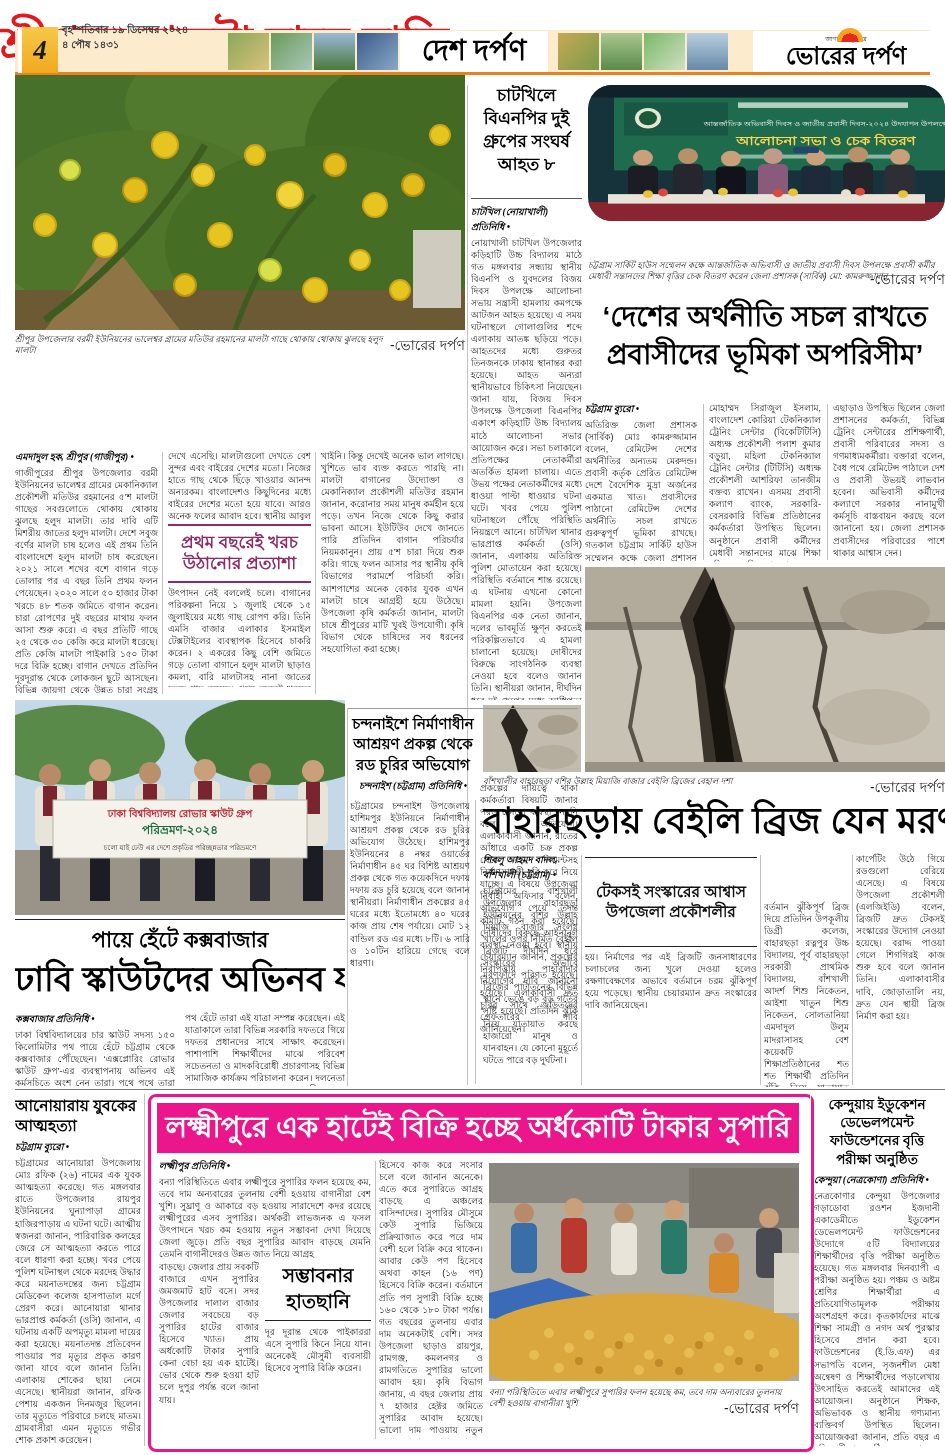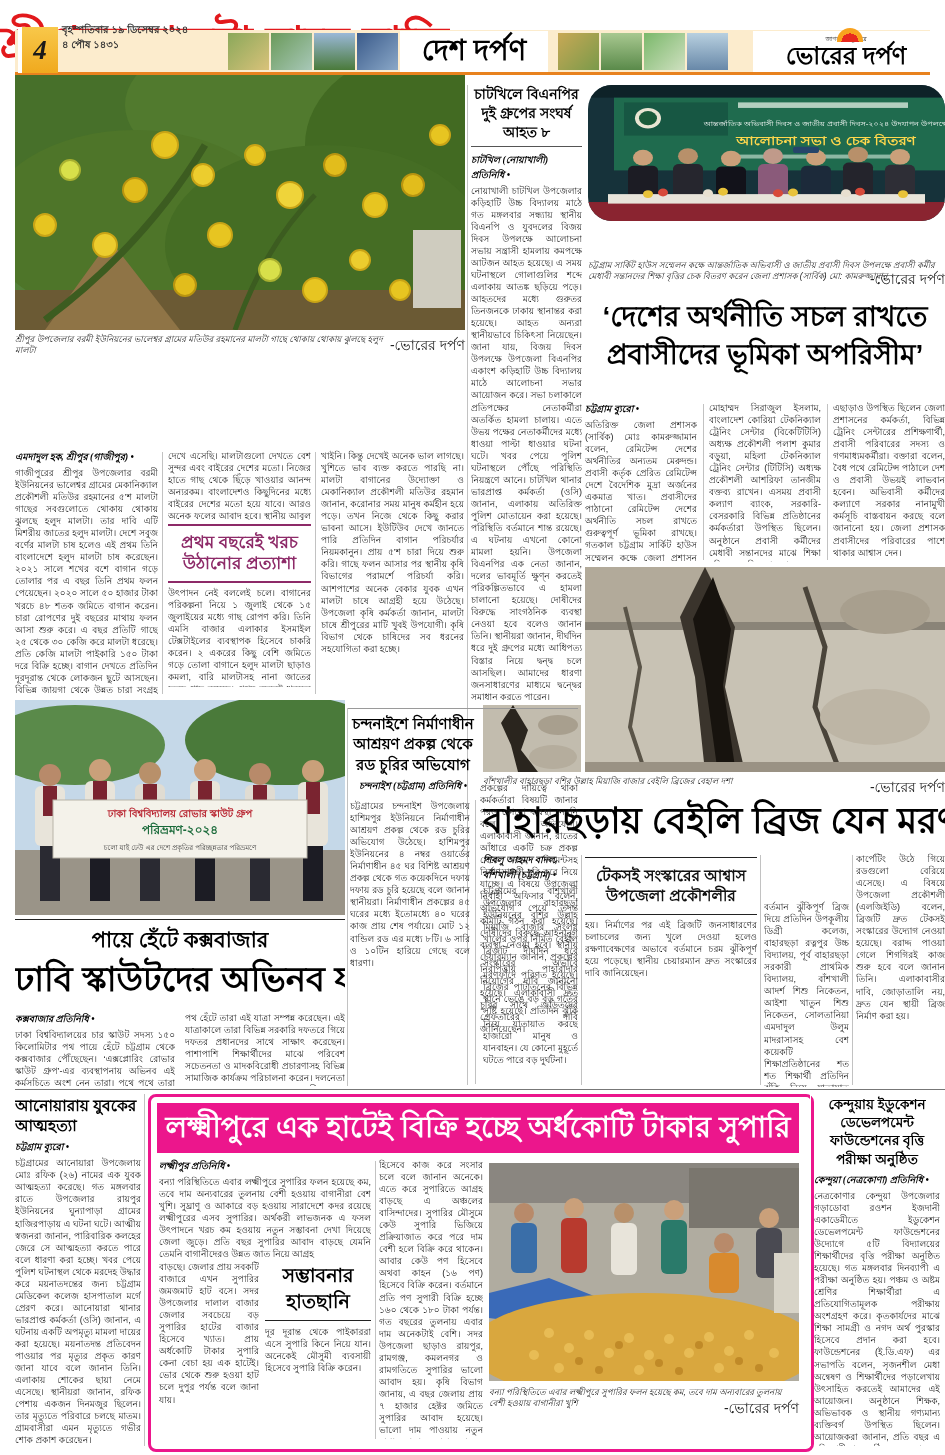--- a/index.html
+++ b/index.html
@@ -30,21 +30,21 @@
   #brandname{font-size:24px;font-weight:bold;color:#000;line-height:1;margin-top:2px;}
   #brandtag{font-size:6px;color:#333;line-height:1;}
   .sun{position:absolute;left:84px;top:-3px;width:26px;height:14px;border-radius:13px 13px 0 0;
     background:radial-gradient(circle at 50% 100%, #e8281e 0 45%, #f8a21e 45% 100%);}
   
   #malta-headline{left:15px;top:358px;width:450px;height:88px;font-size:47px;line-height:88px;
     text-align:center;color:#e2191c;font-weight:bold;white-space:nowrap;overflow:hidden;}
   .subhead-magenta{border-top:2px solid #8d2a68;border-bottom:2px solid #8d2a68;color:#8d2a68;
     font-weight:bold;font-size:17px;line-height:1.25;text-align:center;padding:6px 0;margin:4px 0;}
   .subhead-black{border-top:1.5px solid #222;border-bottom:1.5px solid #222;color:#111;
-    font-weight:bold;font-size:15.5px;line-height:1.3;text-align:center;padding:8px 0;margin:4px 0;}
+    font-weight:bold;font-size:15.5px;line-height:1.3;text-align:center;padding:24px 0;margin:4px 0;}
   .col{position:absolute;overflow:hidden;}
   .pinkbox{position:absolute;left:148px;top:1094px;width:660px;height:352px;
     border:3px solid #ec168c;border-radius:8px;background:#fff;}
   .pinkbanner{position:absolute;left:6px;top:6px;width:642px;height:50px;background:#ec168c;
     color:#fff;font-weight:bold;font-size:29px;display:flex;align-items:center;justify-content:center;
     white-space:nowrap;overflow:hidden;}
 </style>
 </head>
 <body>
 
@@ -119,21 +119,21 @@
     <div class="body-text" style="height:100px;">উৎপাদন নেই বললেই চলে। বাগানের পরিকল্পনা নিয়ে ১ জুলাই থেকে ১৫ জুলাইয়ের মধ্যে গাছ রোপণ করি। তিনি এমসি বাজার এলাকার ইসমাইল টেক্সটাইলের ব্যবস্থাপক হিসেবে চাকরি করেন। ২ একরের কিছু বেশি জমিতে গড়ে তোলা বাগানে হলুদ মালটা ছাড়াও কমলা, বারি মালটাসহ নানা জাতের ফলদ গাছ রয়েছে। প্রথম বছরেই খরচের টাকা উঠে আসবে বলে আশা করছেন তিনি।</div>
   </div>
   <div class="col" style="left:321px;top:450px;width:143px;height:246px;">
     <div class="body-text" style="height:246px;">খাইনি। কিন্তু দেখেই অনেক ভাল লাগছে। খুশিতে ভাব ব্যক্ত করতে পারছি না। মালটা বাগানের উদ্যোক্তা ও মেকানিক্যাল প্রকৌশলী মতিউর রহমান জানান, করোনার সময় মানুষ কর্মহীন হয়ে পড়ে। তখন নিজে থেকে কিছু করার ভাবনা আসে। ইউটিউব দেখে জানতে পারি প্রতিদিন বাগান পরিচর্যার নিয়মকানুন। প্রায় ৫’শ চারা দিয়ে শুরু করি। গাছে ফলন আসার পর স্থানীয় কৃষি বিভাগের পরামর্শে পরিচর্যা করি। আশপাশের অনেক বেকার যুবক এখন মালটা চাষে আগ্রহী হয়ে উঠেছে। উপজেলা কৃষি কর্মকর্তা জানান, মালটা চাষে শ্রীপুরের মাটি খুবই উপযোগী। কৃষি বিভাগ থেকে চাষিদের সব ধরনের সহযোগিতা করা হচ্ছে।</div>
   </div>
   <div class="vdiv" style="left:162px;top:452px;height:242px;"></div>
   <div class="vdiv" style="left:315px;top:452px;height:242px;"></div>
 
   <div class="vdiv" style="left:467px;top:85px;height:1000px;"></div>
   <div class="col" style="left:471px;top:85px;width:111px;height:615px;">
-    <div class="headline" style="font-size:14px;line-height:1.35;text-align:center;border-bottom:1px solid #555;padding-bottom:4px;">চাটখিলে বিএনপির দুই গ্রুপের সংঘর্ষ আহত ৮</div>
+    <div class="headline" style="font-size:17px;line-height:1.35;text-align:center;border-bottom:1px solid #555;padding-bottom:21px;">চাটখিলে বিএনপির দুই গ্রুপের সংঘর্ষ আহত ৮</div>
     <div class="byline" style="margin-top:6px;">চাটখিল (নোয়াখালী) প্রতিনিধি •</div>
     <div class="body-text" style="height:520px;">নোয়াখালী চাটখিল উপজেলার কড়িহাটি উচ্চ বিদ্যালয় মাঠে গত মঙ্গলবার সন্ধ্যায় স্থানীয় বিএনপি ও যুবদলের বিজয় দিবস উপলক্ষে আলোচনা সভায় সন্ত্রাসী হামলায় কমপক্ষে আটজন আহত হয়েছে। এ সময় ঘটনাস্থলে গোলাগুলির শব্দে এলাকায় আতঙ্ক ছড়িয়ে পড়ে। আহতদের মধ্যে গুরুতর তিনজনকে ঢাকায় স্থানান্তর করা হয়েছে। আহত অন্যরা স্থানীয়ভাবে চিকিৎসা নিয়েছেন। জানা যায়, বিজয় দিবস উপলক্ষে উপজেলা বিএনপির একাংশ কড়িহাটি উচ্চ বিদ্যালয় মাঠে আলোচনা সভার আয়োজন করে। সভা চলাকালে প্রতিপক্ষের নেতাকর্মীরা অতর্কিত হামলা চালায়। এতে উভয় পক্ষের নেতাকর্মীদের মধ্যে ধাওয়া পাল্টা ধাওয়ার ঘটনা ঘটে। খবর পেয়ে পুলিশ ঘটনাস্থলে পৌঁছে পরিস্থিতি নিয়ন্ত্রণে আনে। চাটখিল থানার ভারপ্রাপ্ত কর্মকর্তা (ওসি) জানান, এলাকায় অতিরিক্ত পুলিশ মোতায়েন করা হয়েছে। পরিস্থিতি বর্তমানে শান্ত রয়েছে। এ ঘটনায় এখনো কোনো মামলা হয়নি। উপজেলা বিএনপির এক নেতা জানান, দলের ভাবমূর্তি ক্ষুণ্ন করতেই পরিকল্পিতভাবে এ হামলা চালানো হয়েছে। দোষীদের বিরুদ্ধে সাংগঠনিক ব্যবস্থা নেওয়া হবে বলেও জানান তিনি। স্থানীয়রা জানান, দীর্ঘদিন ধরে দুই গ্রুপের মধ্যে আধিপত্য বিস্তার নিয়ে দ্বন্দ্ব চলে আসছিল। আমাদের ধারণা জনসাধারণের মাধ্যমে দ্বন্দ্বের সমাধান করতে পারেন।</div>
   </div>
 
   <div class="photo" style="left:588px;top:85px;width:357px;height:136px;border-radius:24px;">
     <svg viewBox="0 0 357 172" preserveAspectRatio="none">
       <rect width="357" height="172" fill="#16323a"></rect>
       <rect width="357" height="16" fill="#0e2228"></rect>
       <rect x="26" y="16" width="331" height="92" fill="#1f6b4e"></rect>
       <rect x="36" y="22" width="104" height="42" fill="#175743"></rect>

